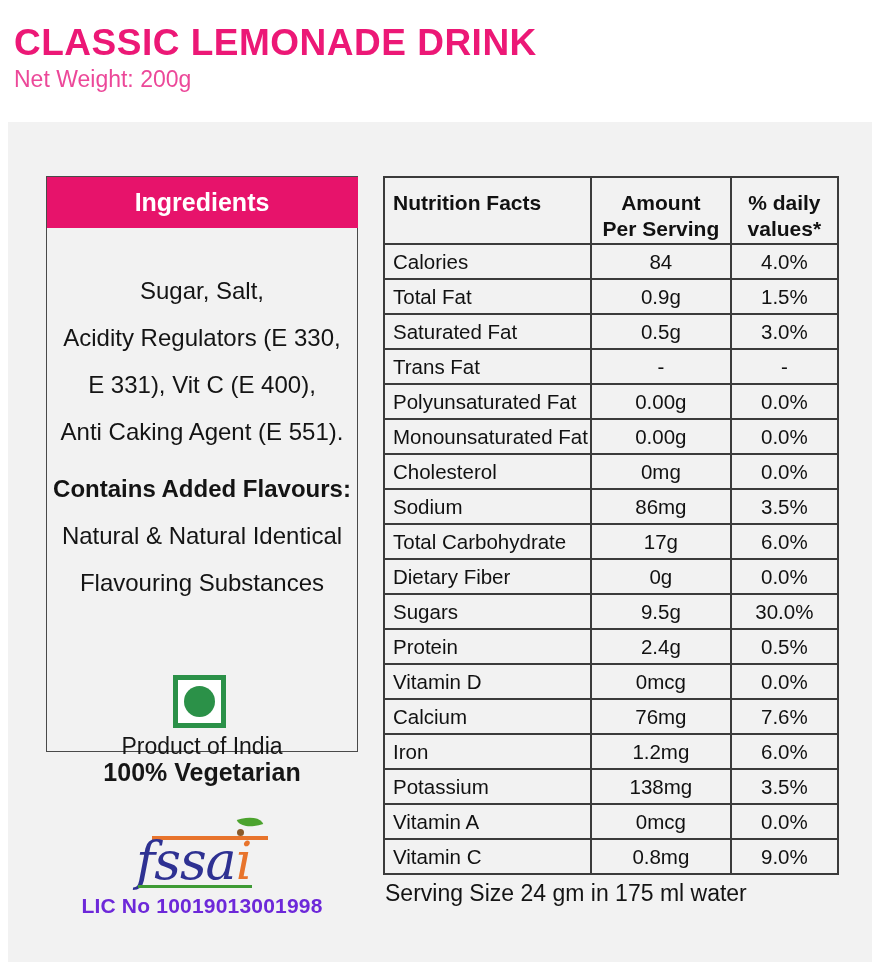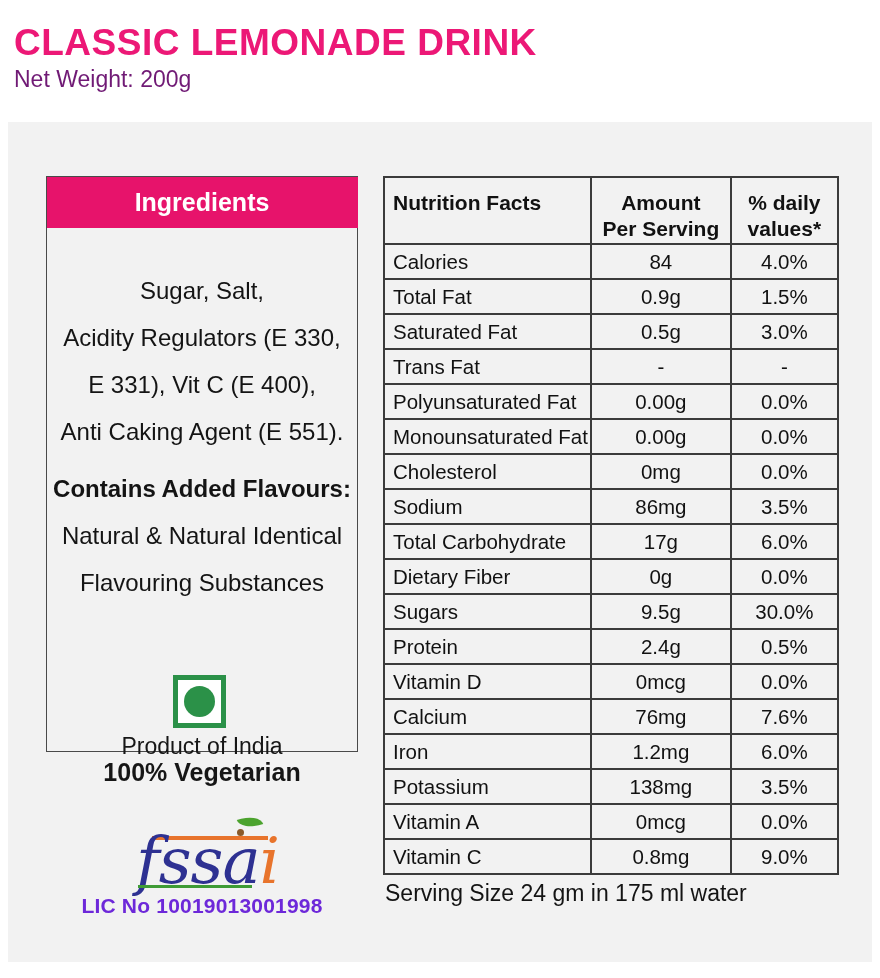--- a/index.html
+++ b/index.html
@@ -15,21 +15,21 @@
 
   
   .page-title {
     position: absolute; left: 14px; top: 22px;
     font-size: 37px; font-weight: bold; letter-spacing: 0.5px;
     color: var(--title-pink, #EC1876);
     white-space: nowrap;
   }
   .net-weight {
     position: absolute; left: 14px; top: 66px;
-    font-size: 23px; color: #701a75;
+    font-size: 23px; color: #ec4899;
   }
 
   
   .panel {
     position: absolute; left: 8px; top: 122px;
     width: 864px; height: 840px;
     background: var(--panel-gray, #F2F2F2);
   }
 
   
@@ -83,21 +83,21 @@
     position: absolute; left: 128px; top: 700px;
     width: 132px; height: 68px;
   }
   .fssai-orange-line {
     position: absolute; top: 14px; left: 16px; right: 0;
     height: 4px; background: var(--fssai-orange, #E8742C);
   }
   .fssai-text {
     position: absolute; left: 0; bottom: 3px;
     font-family: "DejaVu Serif", serif; font-style: italic;
-    font-size: 64px; line-height: 52px;
+    font-size: 52px; line-height: 52px;
     color: var(--fssai-navy, #2E3192);
     letter-spacing: -1px;
   }
   .fssai-text .fssai-i { color: var(--fssai-orange, #E8742C); }
   .fssai-green-line {
     position: absolute; bottom: 2px; left: 2px;
     width: 114px; height: 3px;
     background: var(--fssai-underline-green, #3E9B35);
   }
   .fssai-leaf {

